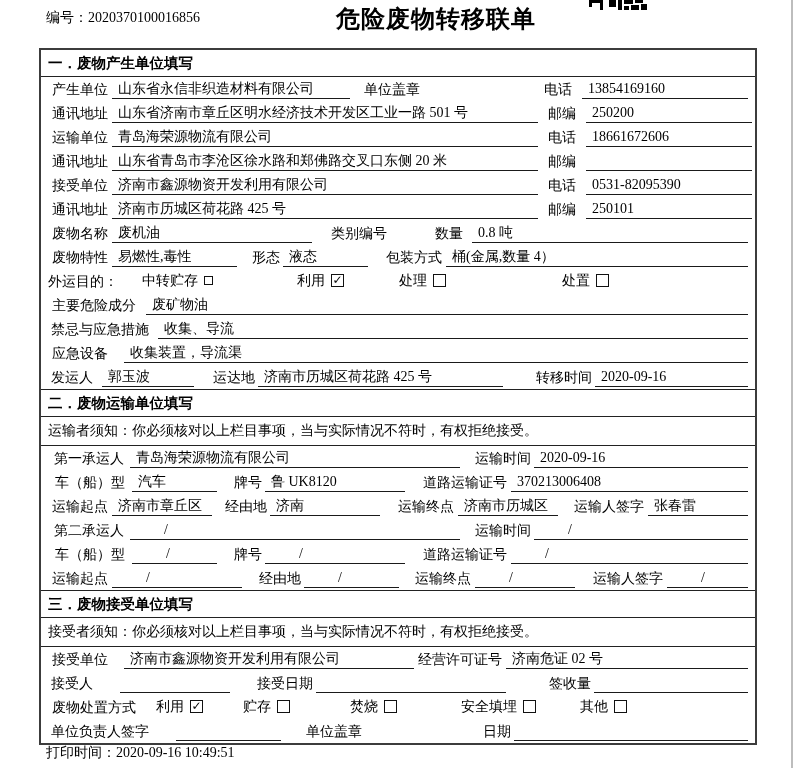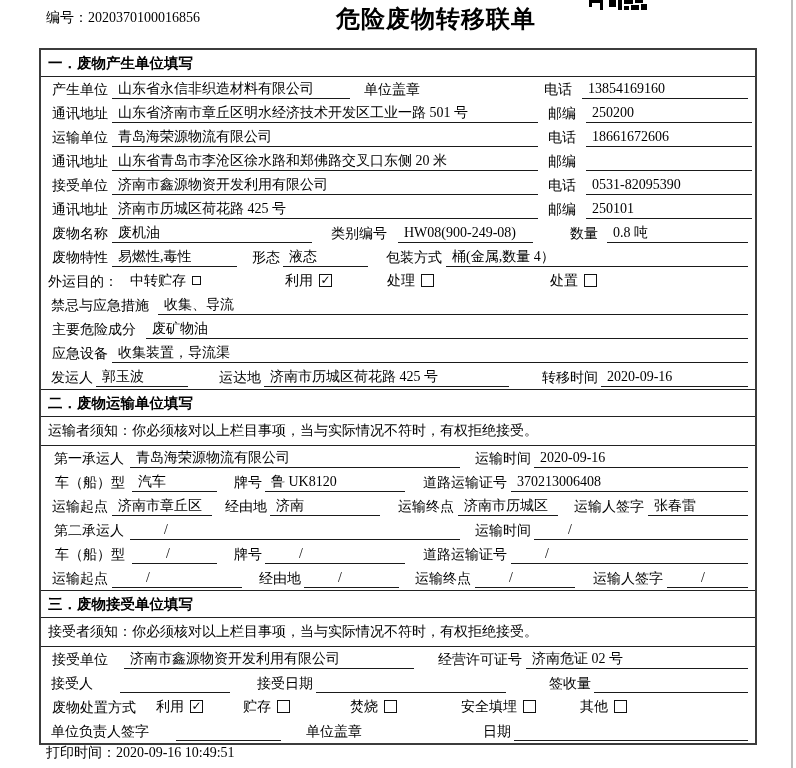--- a/index.html
+++ b/index.html
@@ -125,73 +125,72 @@
     <span class="val" style="width:426px">济南市历城区荷花路 425 号</span>
     <span class="sp"></span>
     <span class="lbl" style="width:48px">邮编</span>
     <span class="val" style="width:166px">250101</span>
   </div>
 
   <div class="trow">
     <span class="lbl" style="width:64px">废物名称</span>
     <span class="val" style="width:200px">废机油</span>
     <span class="lbl" style="width:78px;margin-left:8px">类别编号</span>
-    <span class="val" style="width:135px">HW08(900-249-08)</span>
     <span class="lbl" style="width:46px;margin-left:28px">数量</span>
     <span class="val fill">0.8 吨</span>
   </div>
 
   <div class="trow">
     <span class="lbl" style="width:64px">废物特性</span>
     <span class="val" style="width:125px">易燃性,毒性</span>
     <span class="lbl" style="width:34px;margin-left:12px">形态</span>
     <span class="val" style="width:85px">液态</span>
     <span class="lbl" style="width:64px;margin-left:14px">包装方式</span>
     <span class="val fill">桶(金属,数量 4）</span>
   </div>
 
   <div class="trow">
     <span class="lbl">外运目的：</span>
-    <span class="cbitem" style="margin-left:12px">
+    <span class="cbitem" style="margin-left:24px">
       <span>中转贮存</span>
       <span class="cb cb-sm"></span>
     </span>
     <span class="cbitem" style="margin-left:84px">
       <span>利用</span>
       <span class="cb">✓</span>
     </span>
     <span class="cbitem" style="margin-left:55px">
       <span>处理</span>
       <span class="cb"></span>
     </span>
     <span class="cbitem" style="margin-left:116px">
       <span>处置</span>
       <span class="cb"></span>
     </span>
   </div>
 
   <div class="trow">
+    <span class="lbl" style="width:92px">主要危险成分</span>
+    <span class="val fill" style="margin-left:6px">废矿物油</span>
+  </div>
+
+  <div class="trow">
     <span class="lbl" style="width:104px">禁忌与应急措施</span>
     <span class="val fill" style="margin-left:6px">收集、导流</span>
   </div>
 
   <div class="trow">
-    <span class="lbl" style="width:92px">主要危险成分</span>
-    <span class="val fill" style="margin-left:6px">废矿物油</span>
-  </div>
-
-  <div class="trow">
     <span class="lbl" style="width:64px">应急设备</span>
-    <span class="val fill" style="">收集装置，导流渠</span>
+    <span class="val fill" style="margin-left:12px">收集装置，导流渠</span>
   </div>
 
   <div class="trow">
     <span class="lbl" style="width:48px">发运人</span>
-    <span class="val" style="width:92px;">郭玉波</span>
-    <span class="lbl" style="width:48px;margin-left:28px">运达地</span>
+    <span class="val" style="width:92px;margin-left:6px">郭玉波</span>
+    <span class="lbl" style="width:48px;margin-left:16px">运达地</span>
     <span class="val" style="width:245px">济南市历城区荷花路 425 号</span>
     <span class="lbl" style="width:62px;margin-left:30px">转移时间</span>
     <span class="val fill">2020-09-16</span>
   </div>
 
   <div class="sec-h mid">二．废物运输单位填写</div>
   <div class="notice">运输者须知：你必须核对以上栏目事项，当与实际情况不符时，有权拒绝接受。</div>
 
   <div class="trow">
     <span class="lbl" style="width:82px">第一承运人</span>
@@ -246,21 +245,21 @@
     <span class="lbl" style="width:78px;margin-left:14px">运输人签字</span>
     <span class="val fill sl">/</span>
   </div>
 
   <div class="sec-h mid">三．废物接受单位填写</div>
   <div class="notice">接受者须知：你必须核对以上栏目事项，当与实际情况不符时，有权拒绝接受。</div>
 
   <div class="trow">
     <span class="lbl" style="width:64px">接受单位</span>
     <span class="val" style="width:290px;margin-left:12px">济南市鑫源物资开发利用有限公司</span>
-    <span class="lbl" style="width:92px;margin-left:20px">经营许可证号</span>
+    <span class="lbl" style="width:92px;margin-left:0">经营许可证号</span>
     <span class="val fill">济南危证 02 号</span>
   </div>
 
   <div class="trow">
     <span class="lbl" style="width:48px">接受人</span>
     <span class="val" style="width:110px;margin-left:24px"></span>
     <span class="lbl" style="width:62px;margin-left:24px">接受日期</span>
     <span class="val" style="width:190px"></span>
     <span class="lbl" style="width:48px;margin-left:40px">签收量</span>
     <span class="val fill"></span>

